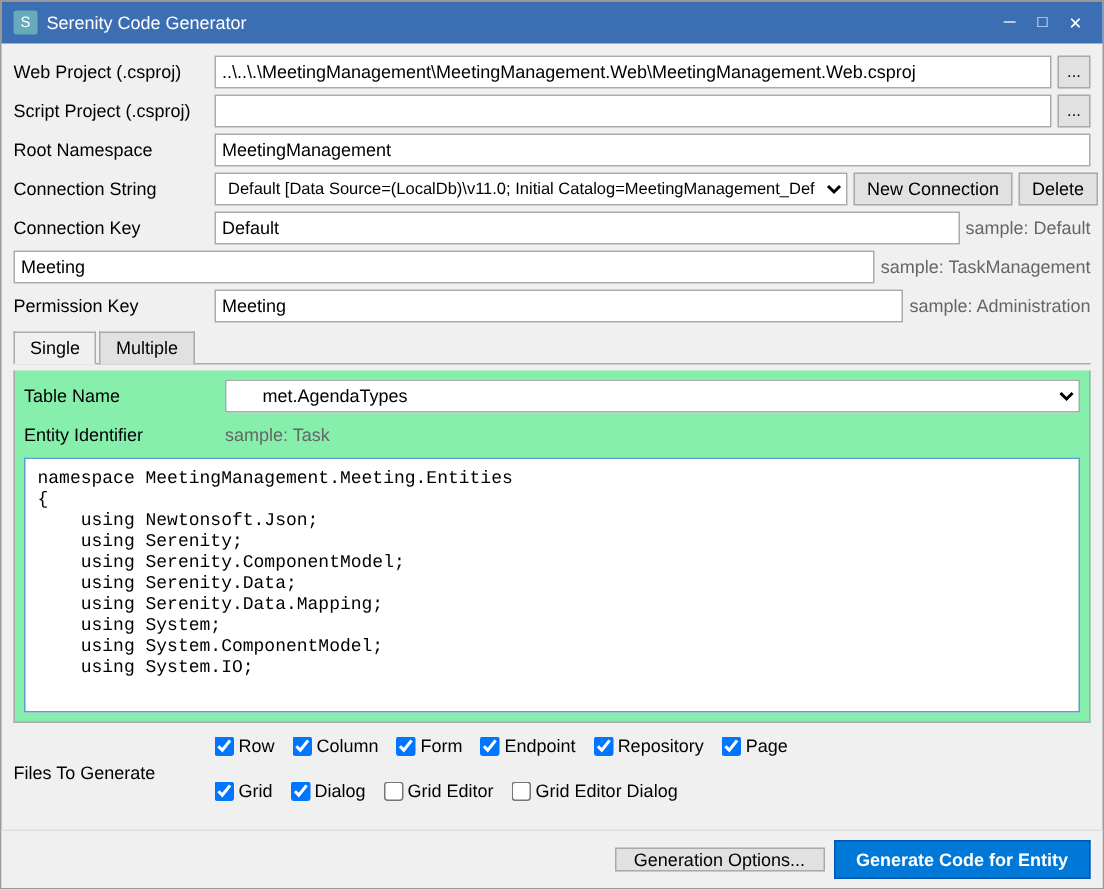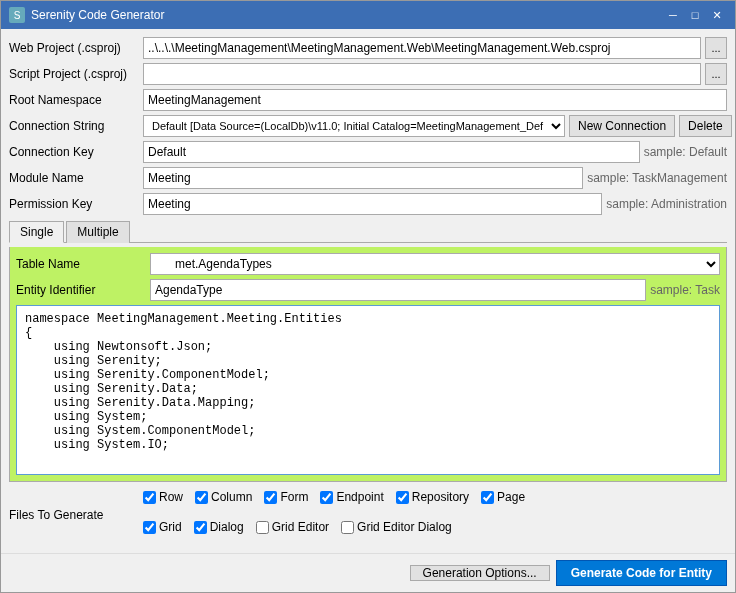--- a/index.html
+++ b/index.html
@@ -146,21 +146,21 @@
     }
     .tab.active {
       background: #f0f0f0;
       border-bottom: 1px solid #f0f0f0;
       font-weight: normal;
     }
 
     .tab-content {
       border: 1px solid #aaa;
       border-top: none;
-      background: #bef264;
+      background: #86efac;
       padding: 6px;
       display: flex;
       flex-direction: column;
       gap: 4px;
     }
 
     .table-select {
       width: 100%;
       height: 22px;
       border: 1px solid #aaa;
@@ -294,21 +294,20 @@
       <button class="btn-delete">Delete</button>
     </div>
 
     <div class="form-row">
       <span class="form-label">Connection Key</span>
       <input class="form-input" type="text" value="Default" style="">
       <span class="sample-text">sample: Default</span>
     </div>
 
     <div class="form-row">
-      <span class="form-label">Module Name</span>
       <input class="form-input" type="text" value="Meeting" style="">
       <span class="sample-text">sample: TaskManagement</span>
     </div>
 
     <div class="form-row">
       <span class="form-label">Permission Key</span>
       <input class="form-input" type="text" value="Meeting" style="">
       <span class="sample-text">sample: Administration</span>
     </div>
 
@@ -321,21 +320,20 @@
 
       <div class="form-row">
         <span class="form-label">Table Name</span>
         <select class="table-select">
           <option value="met.AgendaTypes">met.AgendaTypes</option>
         </select>
       </div>
 
       <div class="form-row">
         <span class="form-label">Entity Identifier</span>
-        <input class="form-input" type="text" value="AgendaType" style="">
         <span class="sample-text">sample: Task</span>
       </div>
 
       <div class="code-area">namespace MeetingManagement.Meeting.Entities
 {
     using Newtonsoft.Json;
     using Serenity;
     using Serenity.ComponentModel;
     using Serenity.Data;
     using Serenity.Data.Mapping;

